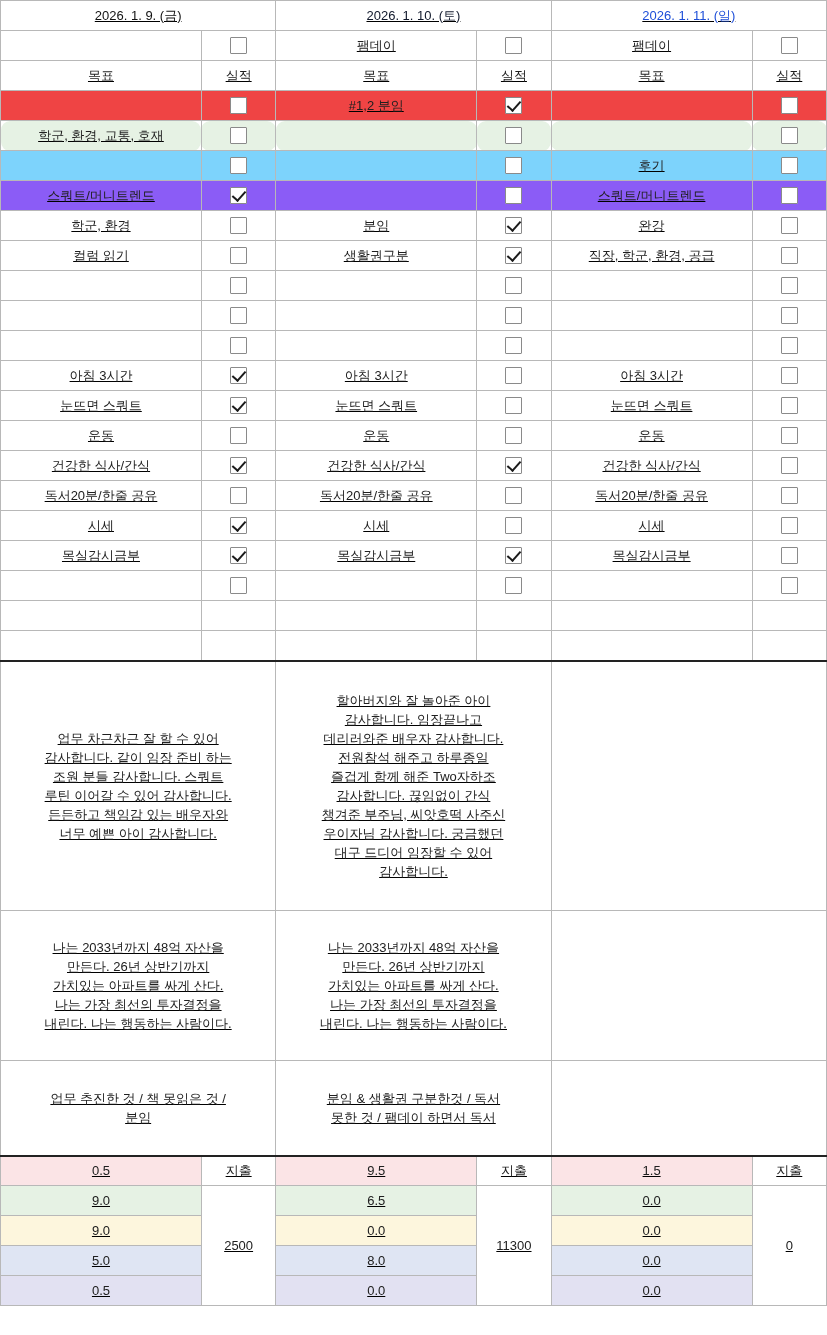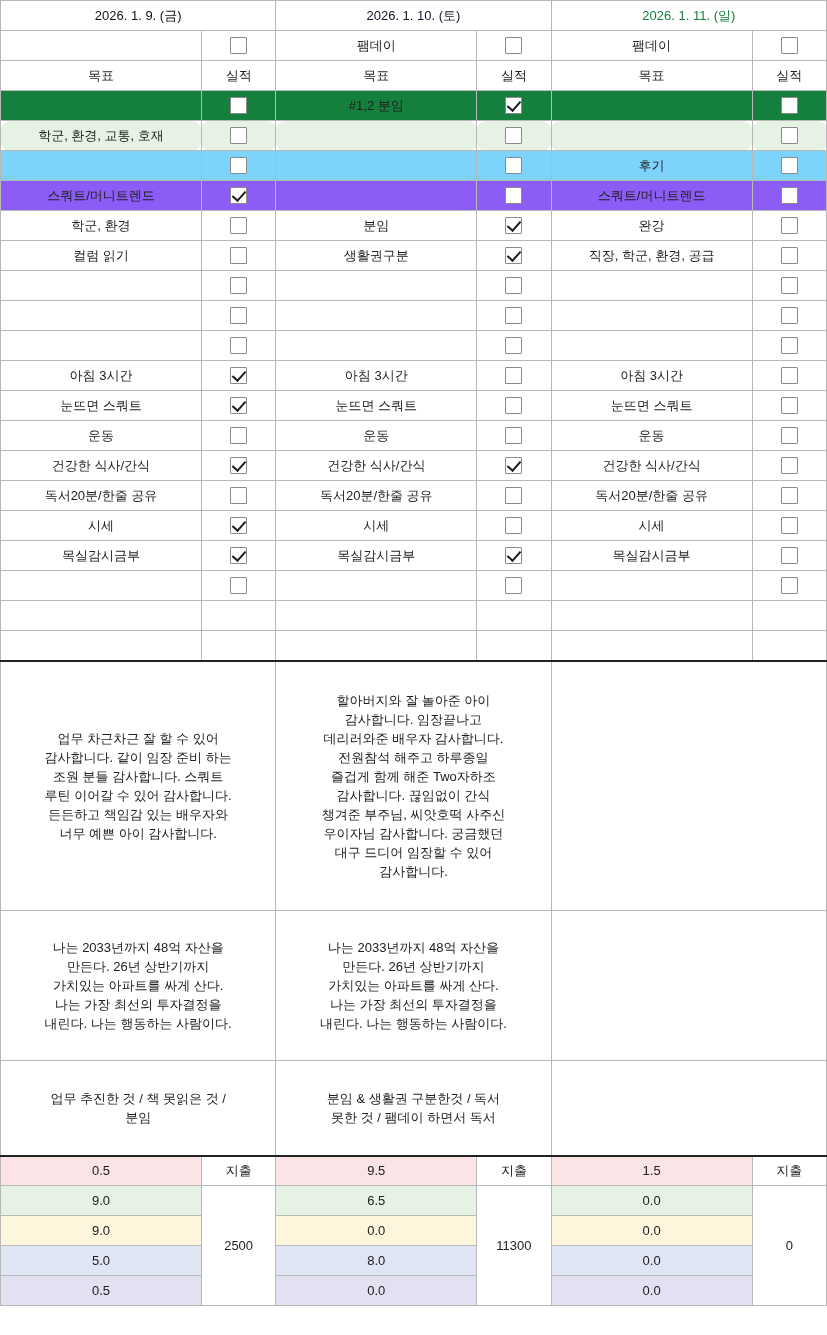--- a/index.html
+++ b/index.html
@@ -8,20 +8,21 @@
     padding: 0;
     background: #ffffff;
     font-family: "Liberation Sans", sans-serif;
   }
   #sheet {
     width: 827px;
     height: 1335px;
     position: relative;
     overflow: hidden;
     background: #fff;
+    text-decoration: underline;
   }
   table.grid {
     border-collapse: collapse;
     width: 827px;
     table-layout: fixed;
   }
   table.grid td, table.grid th {
     border: 1px solid #b8b8b8;
     font-size: 13px;
     text-align: center;
@@ -36,26 +37,26 @@
   col.c-label { width: 200px; }
   col.c-chk { width: 74px; }
 
   .hdr-date {
     font-size: 15px;
     font-weight: bold;
     height: 32px;
   }
   .hdr-date.d1 { color: #111; }
   .hdr-date.d2 { color: #0f172a; }
-  .hdr-date.d3 { color: #15803d; }
+  .hdr-date.d3 { color: #1d4ed8; }
 
   .subhdr { height: 29px; font-size: 13px; }
   .colhdr { font-weight: bold; height: 29px; margin-left: 20px; }
 
-  .row-pink td { background: #15803d; }
+  .row-pink td { background: #ef4444; }
   .row-green td { background: #e6f2e4; border-radius: 9px; }
   .row-yellow td { background: #7dd3fc; }
   .row-purple td { background: #8b5cf6; }
   .row-white td { background: #ffffff; }
 
   .cell-pink { background: #fbe4e6 !important; }
   .cell-green { background: #e6f2e4 !important; }
   .cell-yellow { background: #fdf6dd !important; }
   .cell-purple { background: #e2e1f2 !important; }
   .cell-blue { background: #dfe5f3 !important; }

